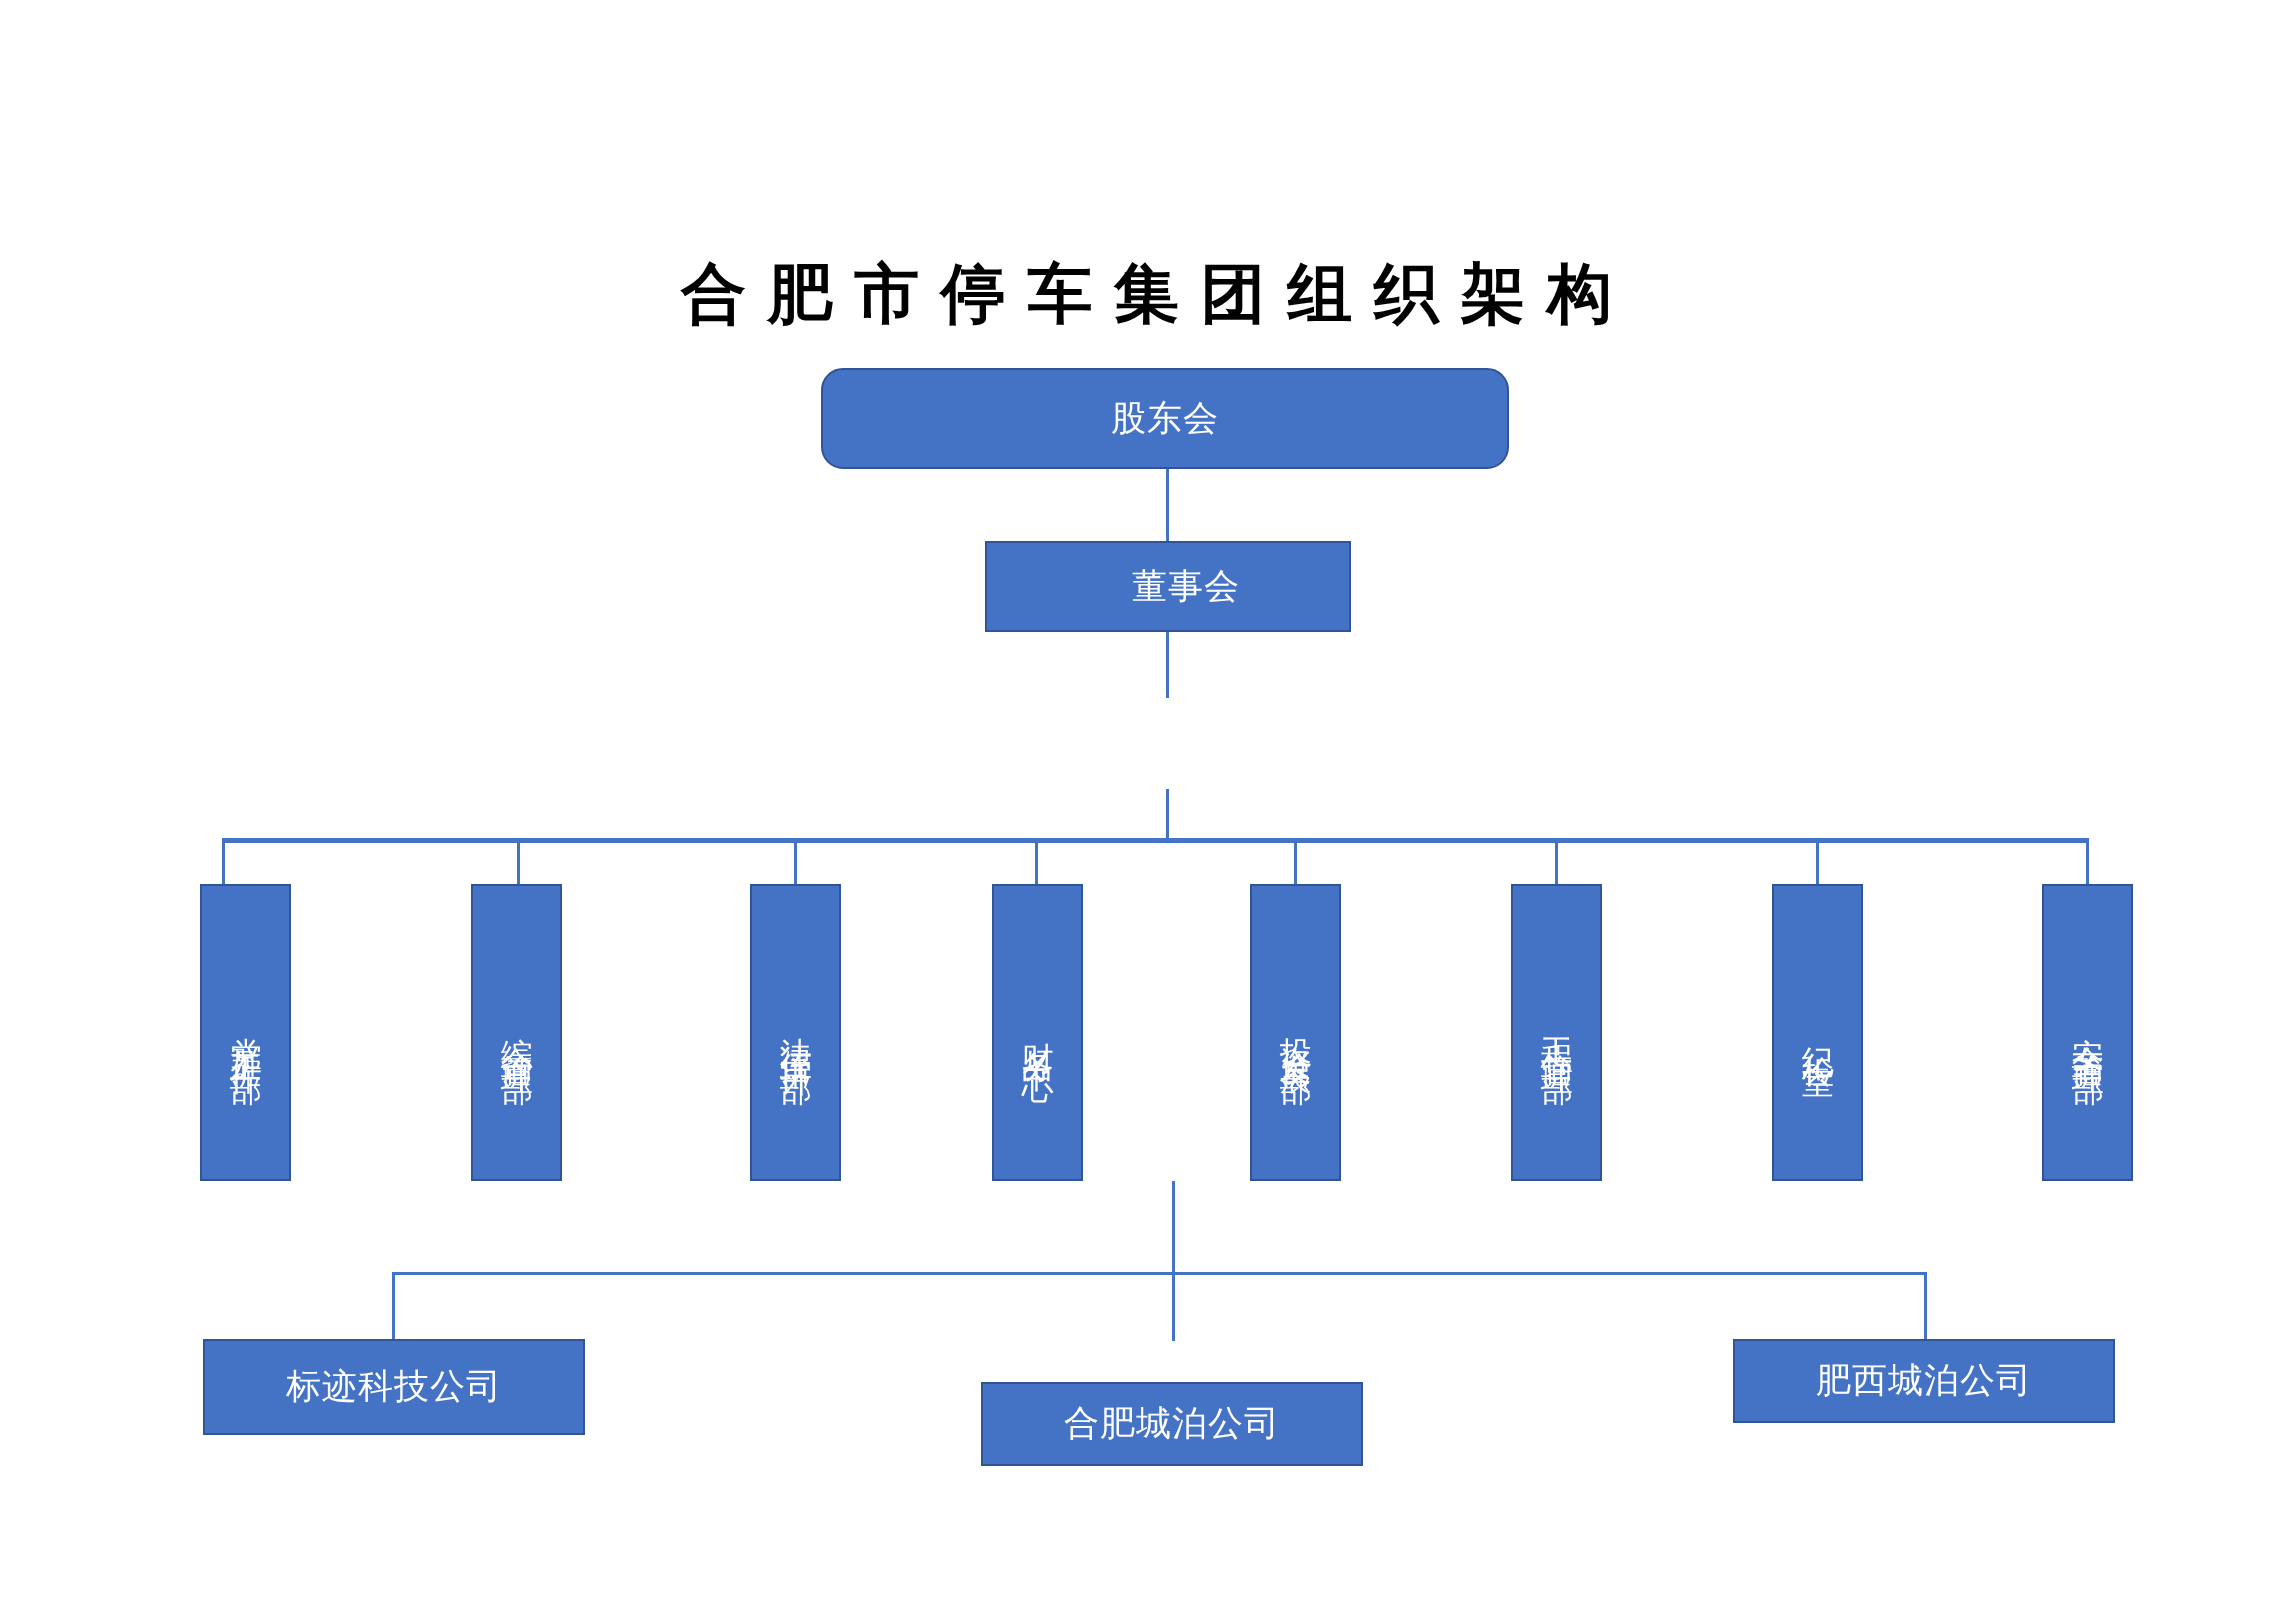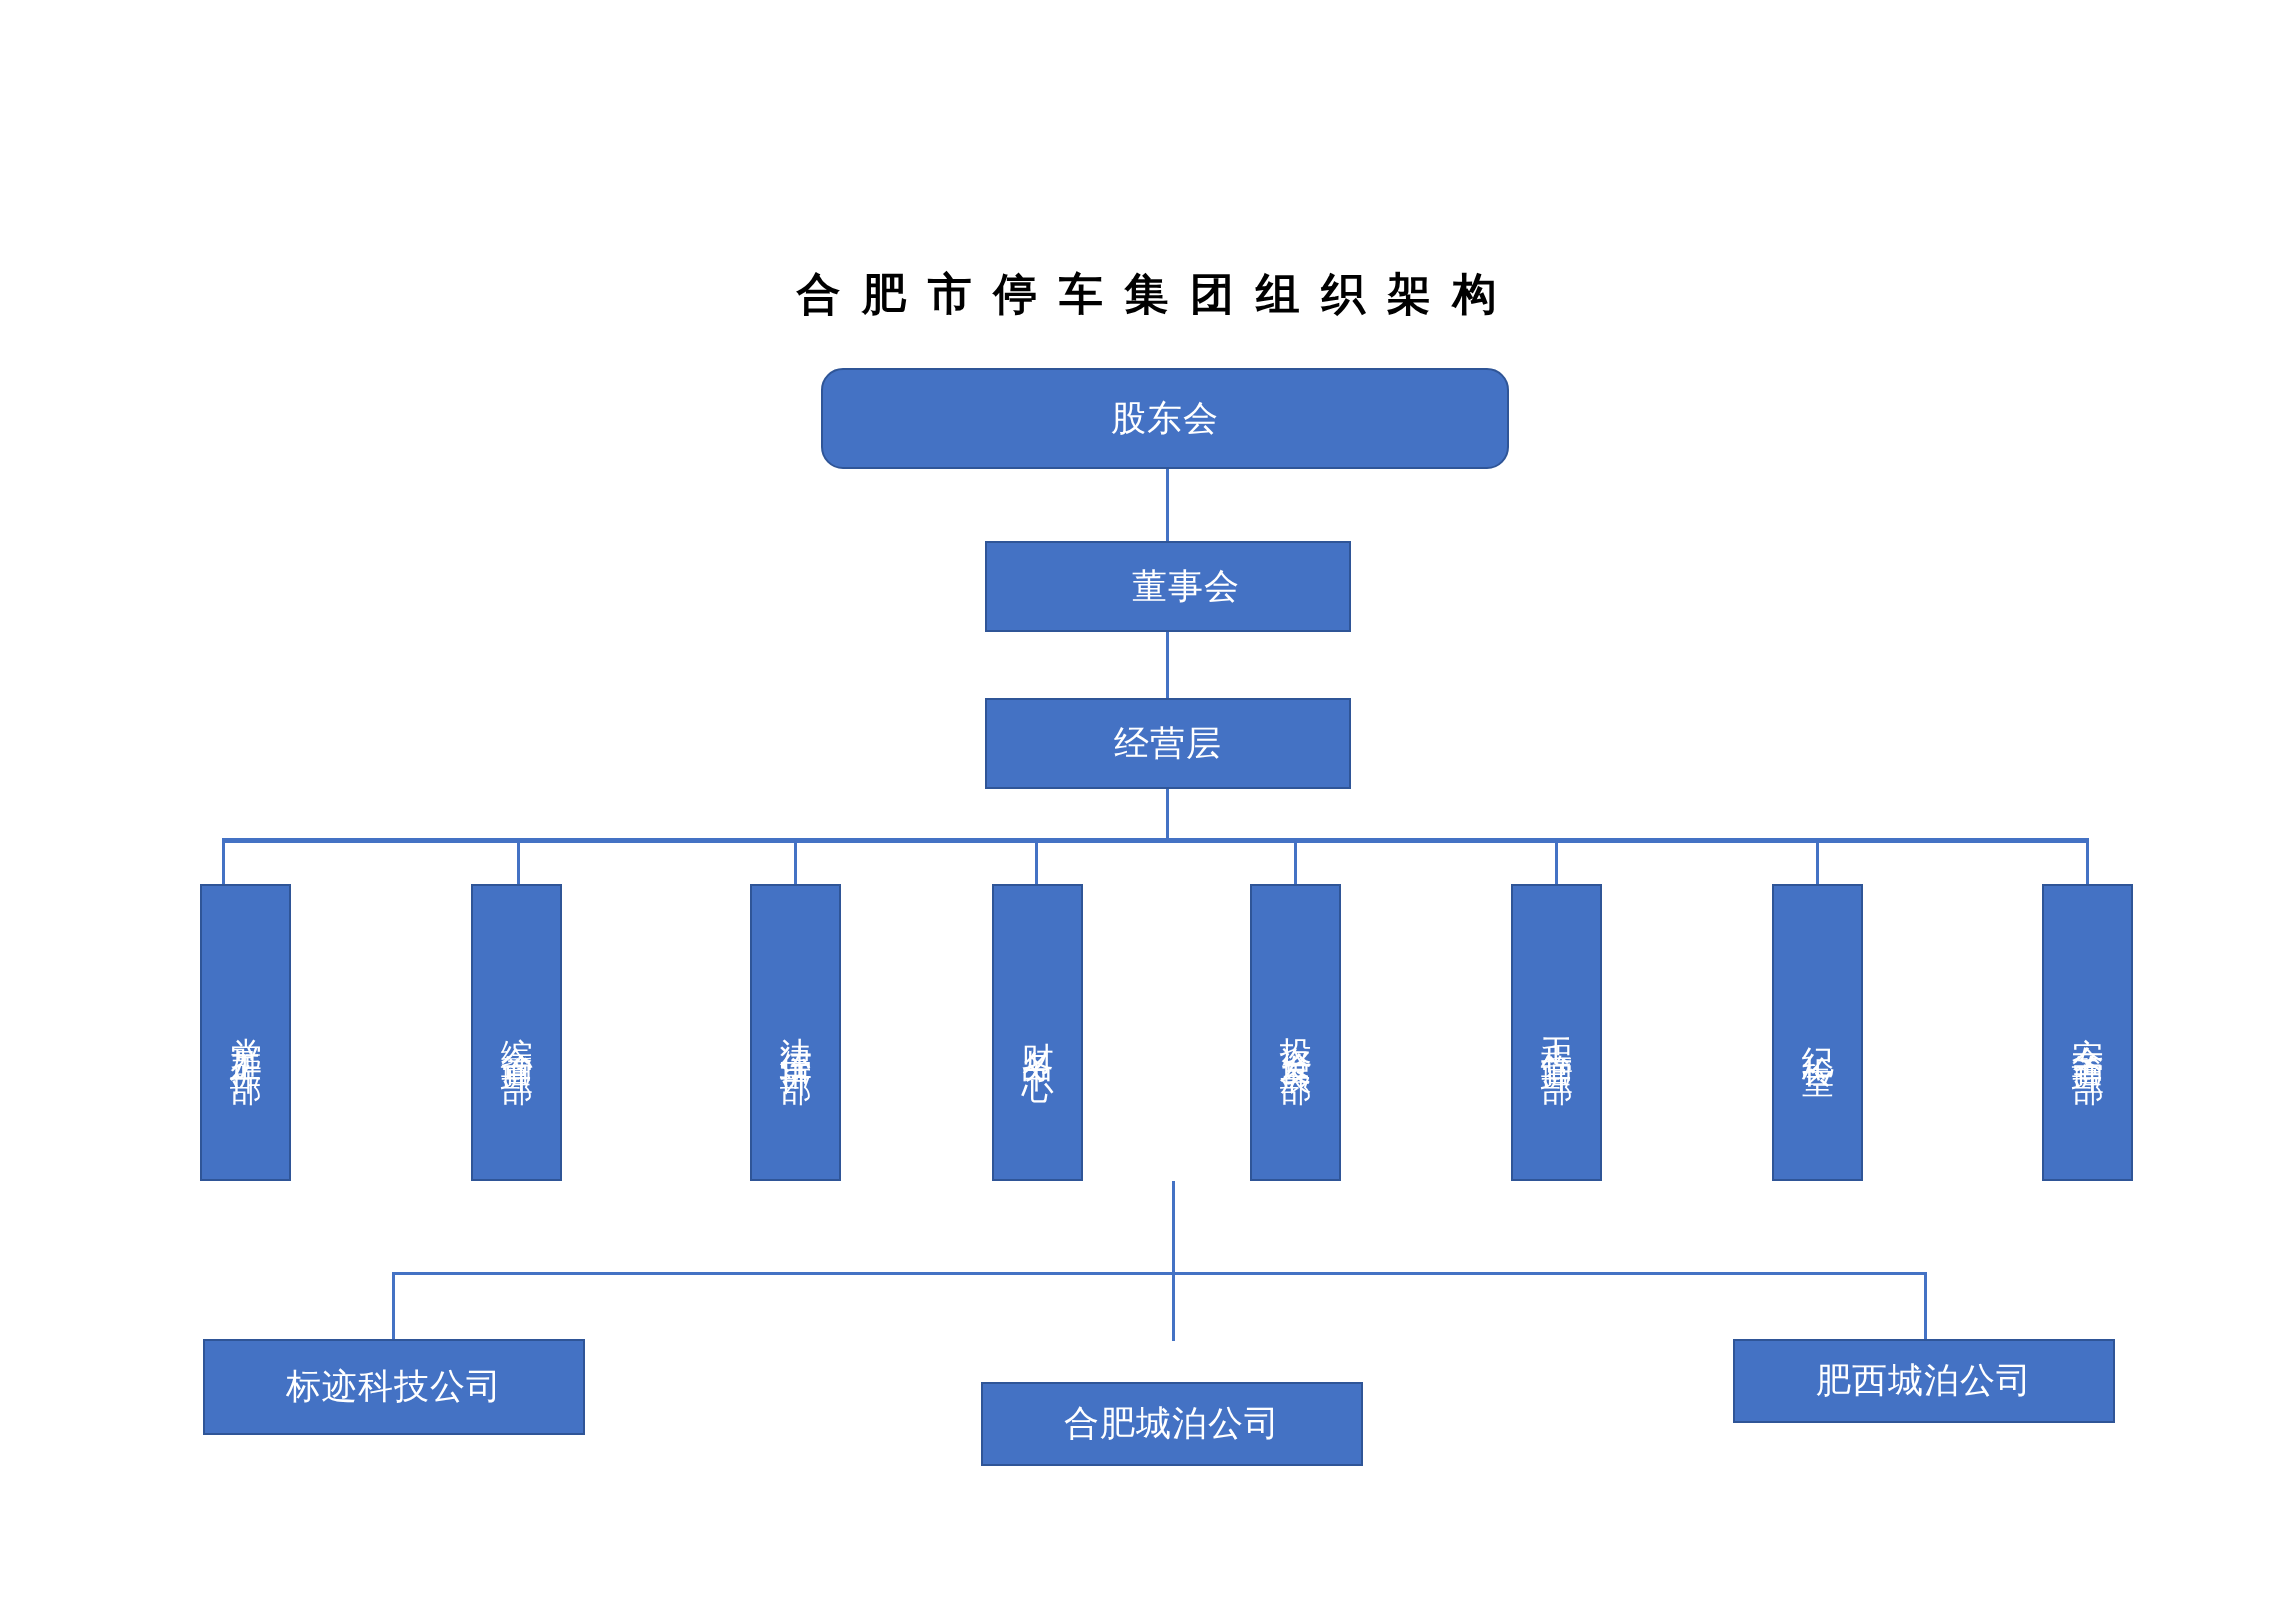--- a/index.html
+++ b/index.html
@@ -21,21 +21,21 @@
 
   
   #chart-title {
     position: absolute;
     left: 0;
     top: 257px;
     width: 2293px;
     text-align: center;
     font-family: "DejaVu Sans", "Liberation Sans", sans-serif;
     font-weight: bold;
-    font-size: 44px;
+    font-size: 65px;
     line-height: 74px;
     letter-spacing: 21.6px;
     text-indent: 21.6px;
     color: #000000;
     white-space: nowrap;
   }
 
   
   .node {
     position: absolute;
@@ -112,23 +112,20 @@
   <div class="vline" style="left:1924px; top:1272px; height:69px;"></div>
 
   <div class="node horiz" style="left:821px; top:368px; width:688px; height:101px;border-radius:22px;">
     <span class="node-label">股东会</span>
   </div>
 
   <div class="node horiz" style="left:985px; top:541px; width:366px; height:91px;padding-left:36px;">
     <span class="node-label">董事会</span>
   </div>
 
-  <div class="node horiz" style="left:985px; top:698px; width:366px; height:91px;">
-    <span class="node-label">经营层</span>
-  </div>
 
   <div class="node vert" style="left:200px; top:884px; width:91px; height:297px;">
     <span class="node-label">党群工作部</span>
   </div>
 
   <div class="node vert" style="left:471px; top:884px; width:91px; height:297px;">
     <span class="node-label">综合管理部</span>
   </div>
 
   <div class="node vert" style="left:750px; top:884px; width:91px; height:297px;">

